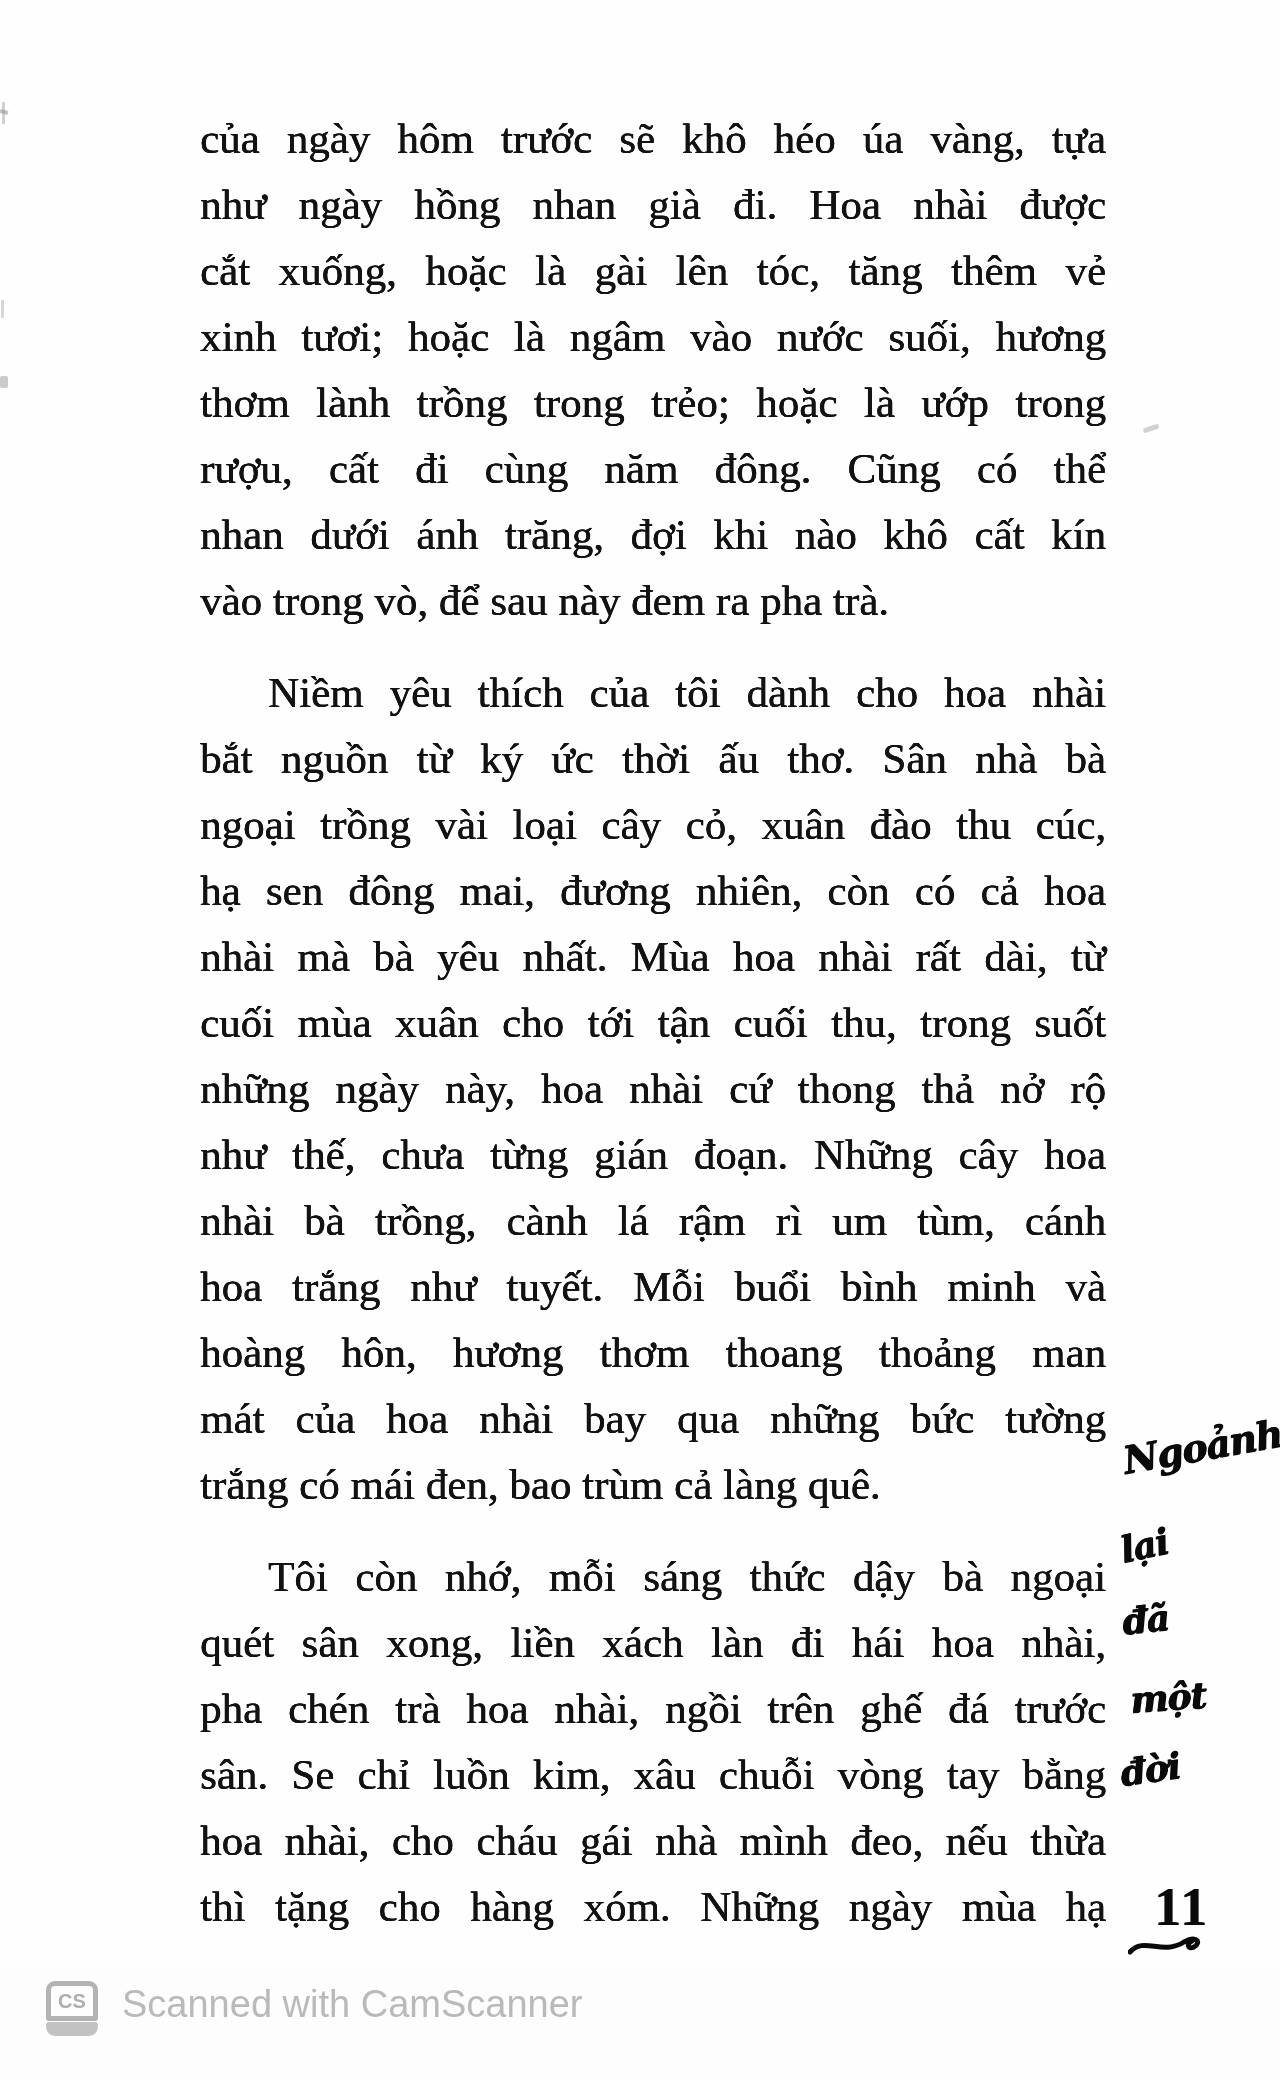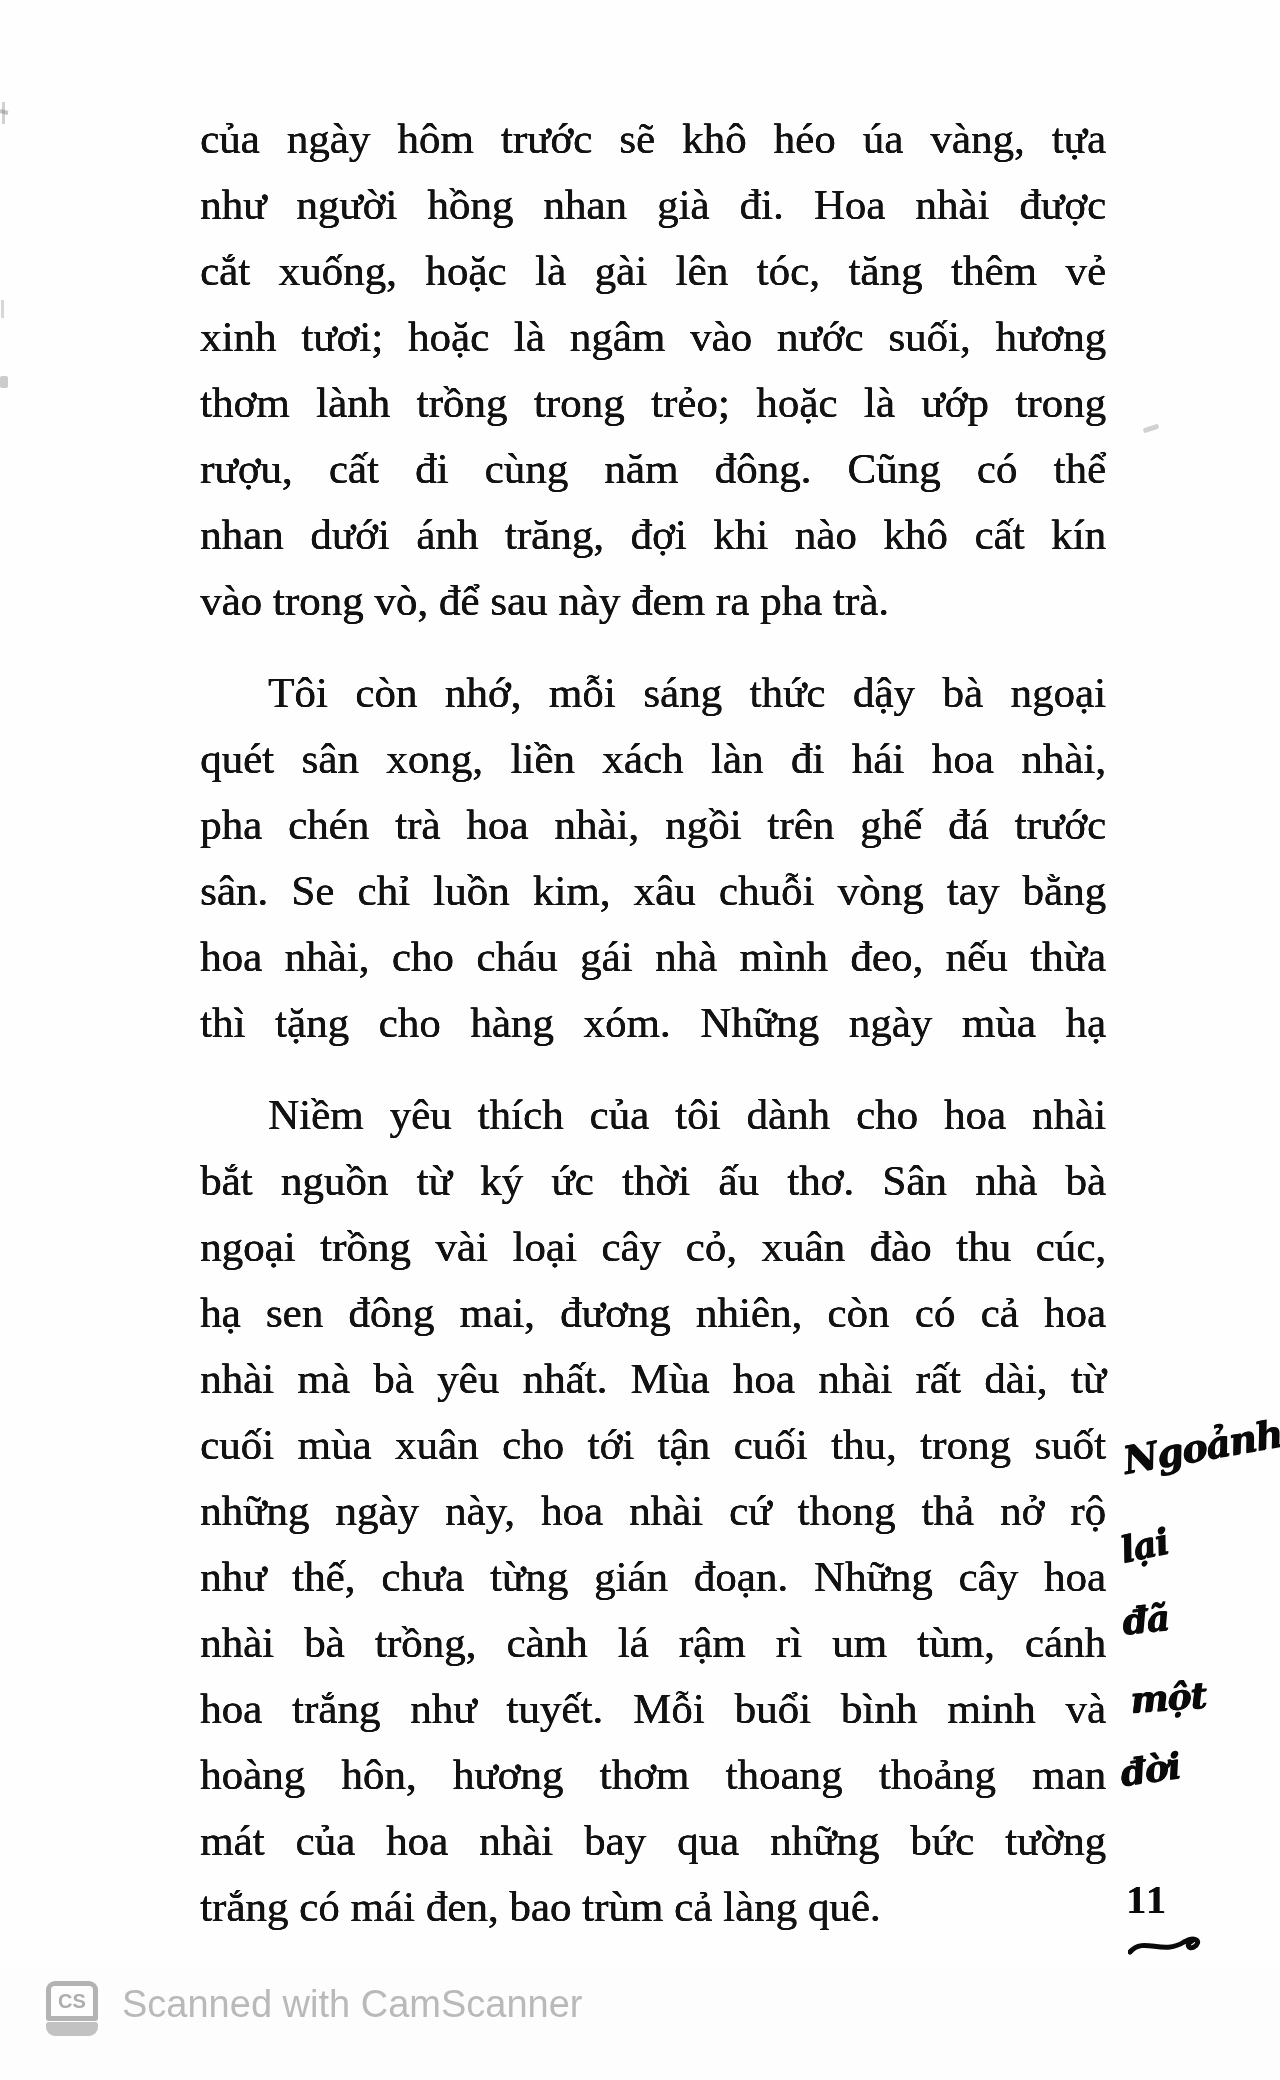--- a/index.html
+++ b/index.html
@@ -41,23 +41,23 @@
     letter-spacing:-1px;
     text-shadow:1px 0 0 currentColor, 0 0.8px 0 currentColor;
     white-space:nowrap;
   }
   .hw-ngoanh{left:1122px;top:1424px;font-size:38px;transform:rotate(-10deg);}
   .hw-lai{left:1120px;top:1524px;font-size:36px;transform:rotate(-12deg);}
   .hw-da{left:1122px;top:1598px;font-size:36px;transform:rotate(-6deg);}
   .hw-mot{left:1130px;top:1676px;font-size:36px;transform:rotate(-4deg);}
   .hw-doi{left:1120px;top:1748px;font-size:36px;transform:rotate(-8deg);}
   .page-number{
-    position:absolute;left:1126px;top:1876px;
+    position:absolute;left:1154px;top:1876px;
     font-family:"Liberation Serif", serif;
-    font-weight:700;font-size:40px;color:#0a0a0a;
+    font-weight:700;font-size:54px;color:#0a0a0a;
     letter-spacing:2px;
     text-shadow:0.5px 0 0 currentColor;
   }
   .page-number-swash{position:absolute;left:1128px;top:1932px;}
   
   .watermark{
     position:absolute;left:0;top:1968px;width:1280px;height:112px;
     background:#fdfdfd;
   }
   .cs-logo{
@@ -100,52 +100,52 @@
   <div class="artifact art-1"></div>
   <div class="artifact art-1b"></div>
   <div class="artifact art-2"></div>
   <div class="artifact art-3"></div>
   <div class="artifact art-right"></div>
 
   <div class="text-block">
 
     <div class="para">
       <div class="line">của ngày hôm trước sẽ khô héo úa vàng, tựa</div>
-      <div class="line">như người hồng nhan già đi. Hoa nhài được</div>
+      <div class="line">như ngày hồng nhan già đi. Hoa nhài được</div>
       <div class="line">cắt xuống, hoặc là gài lên tóc, tăng thêm vẻ</div>
       <div class="line">xinh tươi; hoặc là ngâm vào nước suối, hương</div>
       <div class="line">thơm lành trồng trong trẻo; hoặc là ướp trong</div>
       <div class="line">rượu, cất đi cùng năm đông. Cũng có thể</div>
       <div class="line">nhan dưới ánh trăng, đợi khi nào khô cất kín</div>
       <div class="line last">vào trong vò, để sau này đem ra pha trà.</div>
-    </div>
-
-    <div class="para indented">
-      <div class="line">Tôi còn nhớ, mỗi sáng thức dậy bà ngoại</div>
-      <div class="line">quét sân xong, liền xách làn đi hái hoa nhài,</div>
-      <div class="line">pha chén trà hoa nhài, ngồi trên ghế đá trước</div>
-      <div class="line">sân. Se chỉ luồn kim, xâu chuỗi vòng tay bằng</div>
-      <div class="line">hoa nhài, cho cháu gái nhà mình đeo, nếu thừa</div>
-      <div class="line">thì tặng cho hàng xóm. Những ngày mùa hạ</div>
     </div>
 
     <div class="para indented">
       <div class="line">Niềm yêu thích của tôi dành cho hoa nhài</div>
       <div class="line">bắt nguồn từ ký ức thời ấu thơ. Sân nhà bà</div>
       <div class="line">ngoại trồng vài loại cây cỏ, xuân đào thu cúc,</div>
       <div class="line">hạ sen đông mai, đương nhiên, còn có cả hoa</div>
       <div class="line">nhài mà bà yêu nhất. Mùa hoa nhài rất dài, từ</div>
       <div class="line">cuối mùa xuân cho tới tận cuối thu, trong suốt</div>
       <div class="line">những ngày này, hoa nhài cứ thong thả nở rộ</div>
       <div class="line">như thế, chưa từng gián đoạn. Những cây hoa</div>
       <div class="line">nhài bà trồng, cành lá rậm rì um tùm, cánh</div>
       <div class="line">hoa trắng như tuyết. Mỗi buổi bình minh và</div>
       <div class="line">hoàng hôn, hương thơm thoang thoảng man</div>
       <div class="line">mát của hoa nhài bay qua những bức tường</div>
       <div class="line last">trắng có mái đen, bao trùm cả làng quê.</div>
+    </div>
+
+    <div class="para indented">
+      <div class="line">Tôi còn nhớ, mỗi sáng thức dậy bà ngoại</div>
+      <div class="line">quét sân xong, liền xách làn đi hái hoa nhài,</div>
+      <div class="line">pha chén trà hoa nhài, ngồi trên ghế đá trước</div>
+      <div class="line">sân. Se chỉ luồn kim, xâu chuỗi vòng tay bằng</div>
+      <div class="line">hoa nhài, cho cháu gái nhà mình đeo, nếu thừa</div>
+      <div class="line">thì tặng cho hàng xóm. Những ngày mùa hạ</div>
     </div>
 
   </div>
 
   <span class="hw hw-ngoanh">Ngoảnh</span>
   <span class="hw hw-lai">lại</span>
   <span class="hw hw-da">đã</span>
   <span class="hw hw-mot">một</span>
   <span class="hw hw-doi">đời</span>
 

